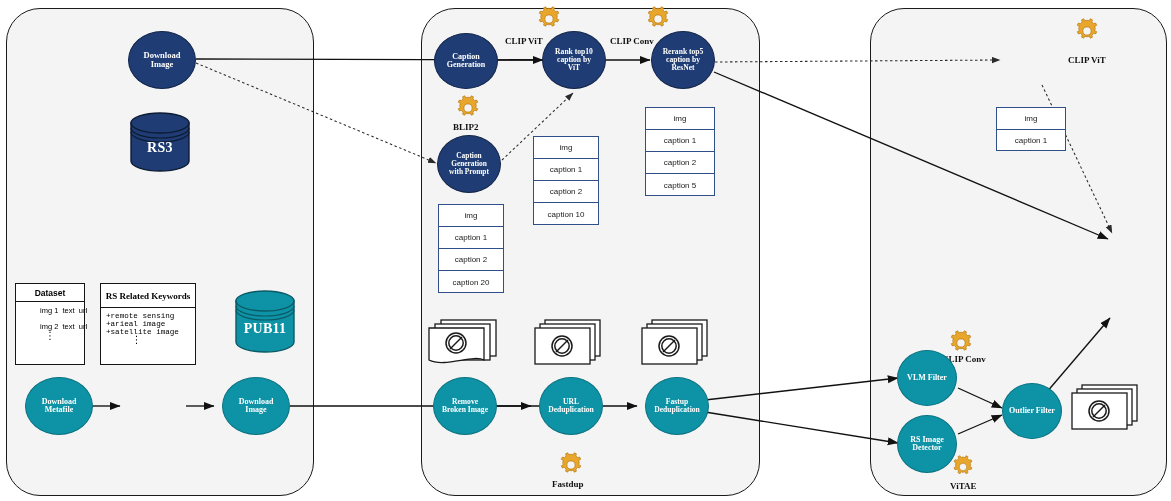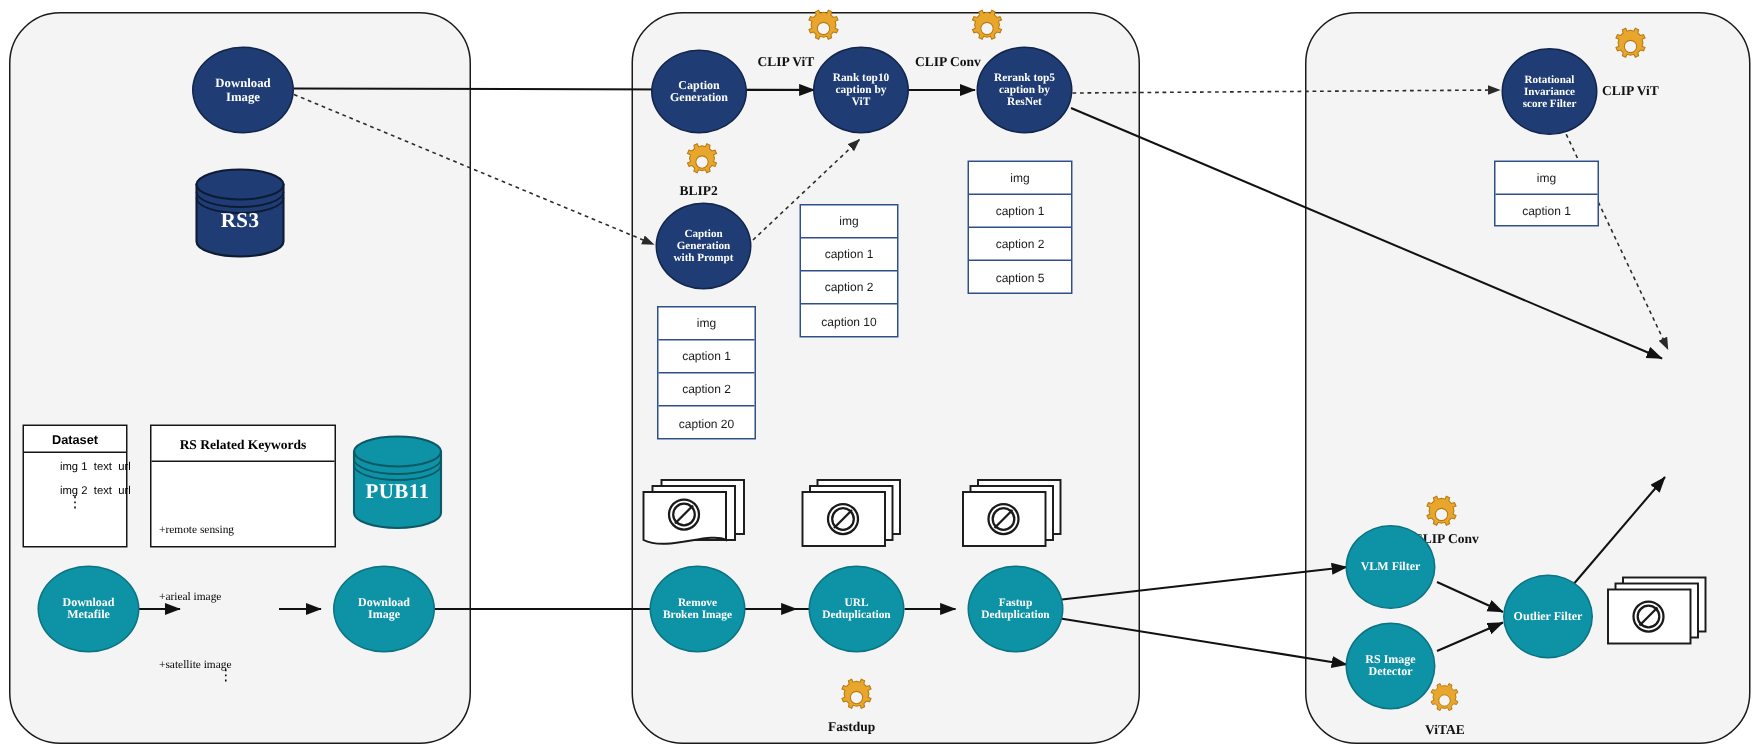--- a/index.html
+++ b/index.html
@@ -26,21 +26,21 @@
   .tbl .row{border-bottom:1.1px solid #2e4f88;display:flex;align-items:center;justify-content:center;
             font-family:"Liberation Sans",sans-serif;color:#1a1a1a;box-sizing:border-box;}
   .tbl .row:last-child{border-bottom:none;}
 
   .ktbl{position:absolute;border:1.4px solid #151515;box-sizing:border-box;background:#fff;}
   .ktbl .hd{border-bottom:1.4px solid #151515;text-align:center;font-weight:bold;
             display:flex;align-items:center;justify-content:center;box-sizing:border-box;}
   .ktbl .bd{box-sizing:border-box;}
 
   .dsrow{font-family:"Liberation Sans",sans-serif;white-space:pre;margin-left:20px;}
-  .kwline{font-family:Liberation Serif, serif;margin-top:36px;}
+  .kwline{font-family:Liberation Mono, monospace;}
   .vdots{text-align:center;font-family:"Liberation Sans",sans-serif;line-height:.72;}
 
   .gear{position:absolute;}
   .toollbl{position:absolute;font-weight:bold;color:#111;white-space:nowrap;
            font-family:"Liberation Serif",serif;}
 
   .docstack{position:absolute;}
   .dotline{stroke:#2a2a2a;stroke-width:1.05;stroke-dasharray:2.5 2.5;fill:none;}
   .solid{stroke:#111;stroke-width:1.35;fill:none;}
 </style>
@@ -115,21 +115,21 @@
 
   <div class="ktbl" style="left:15px;top:283px;width:70px;height:82px;">
     <div class="hd" style="height:18px;font-size:8.5px;font-family:'Liberation Sans',sans-serif;">Dataset</div>
     <div class="bd" style="padding:4px 4px 0 4px;">
       <div class="dsrow" style="font-size:7.5px;margin-bottom:7px;">img 1  text  url</div>
       <div class="dsrow" style="font-size:7.5px;">img 2  text  url</div>
       <div class="vdots" style="font-size:10px;margin-top:1px;">⋮</div>
     </div>
   </div>
 
-  <div class="ktbl" style="left:100px;top:283px;width:124px;height:82px;">
+  <div class="ktbl" style="left:100px;top:283px;width:96px;height:82px;">
     <div class="hd" style="height:24px;font-size:9px;">RS Related Keywords</div>
     <div class="bd" style="padding:4px 0 0 5px;">
       <div class="kwline" style="font-size:7.6px;">+remote sensing</div>
       <div class="kwline" style="font-size:7.6px;">+arieal image</div>
       <div class="kwline" style="font-size:7.6px;">+satellite image</div>
       <div class="vdots" style="font-size:10px;margin-right:28px;">⋮</div>
     </div>
   </div>
 
   <div class="cyl" style="left:232px;top:288px;width:66px;height:68px;">
@@ -281,25 +281,20 @@
   <div class="gear" style="left:558px;top:452px;width:26px;height:26px;">
     <svg viewBox="0 0 26 26" width="26" height="26">
         <g fill="#E8A72C" stroke="#b87a10" stroke-width=".7">
       <path d="M13,2.2 l2.3,.6 .9-2 2.2 1 -.5 2.1 1.7 1.7 2.1-.5 1 2.2 -2 .9 .6 2.3 -.6 2.3 2 .9 -1 2.2 -2.1-.5 -1.7 1.7 .5 2.1 -2.2 1 -.9-2 -2.3 .6 -2.3-.6 -.9 2 -2.2-1 .5-2.1 -1.7-1.7 -2.1 .5 -1-2.2 2-.9 -.6-2.3 .6-2.3 -2-.9 1-2.2 2.1 .5 1.7-1.7 -.5-2.1 2.2-1 .9 2 z"></path>
       </g>
         <circle cx="13" cy="13" r="4.1" fill="#f4f4f4" stroke="#b87a10" stroke-width=".7"></circle>
       </svg>
   </div>
   <div class="toollbl" style="left:552px;top:479px;font-size:9px;">Fastdup</div>
 
-  <div class="node navy" style="left:1001px;top:32px;width:64px;height:58px;font-size:7.4px;">
-    <span style="white-space:pre-line;">Rotational
-Invariance
-score Filter</span>
-  </div>
   <div class="gear" style="left:1074px;top:18px;width:26px;height:26px;">
     <svg viewBox="0 0 26 26" width="26" height="26">
         <g fill="#E8A72C" stroke="#b87a10" stroke-width=".7">
       <path d="M13,2.2 l2.3,.6 .9-2 2.2 1 -.5 2.1 1.7 1.7 2.1-.5 1 2.2 -2 .9 .6 2.3 -.6 2.3 2 .9 -1 2.2 -2.1-.5 -1.7 1.7 .5 2.1 -2.2 1 -.9-2 -2.3 .6 -2.3-.6 -.9 2 -2.2-1 .5-2.1 -1.7-1.7 -2.1 .5 -1-2.2 2-.9 -.6-2.3 .6-2.3 -2-.9 1-2.2 2.1 .5 1.7-1.7 -.5-2.1 2.2-1 .9 2 z"></path>
       </g>
         <circle cx="13" cy="13" r="4.1" fill="#f4f4f4" stroke="#b87a10" stroke-width=".7"></circle>
       </svg>
   </div>
   <div class="toollbl" style="left:1068px;top:55px;font-size:9px;">CLIP ViT</div>
 

